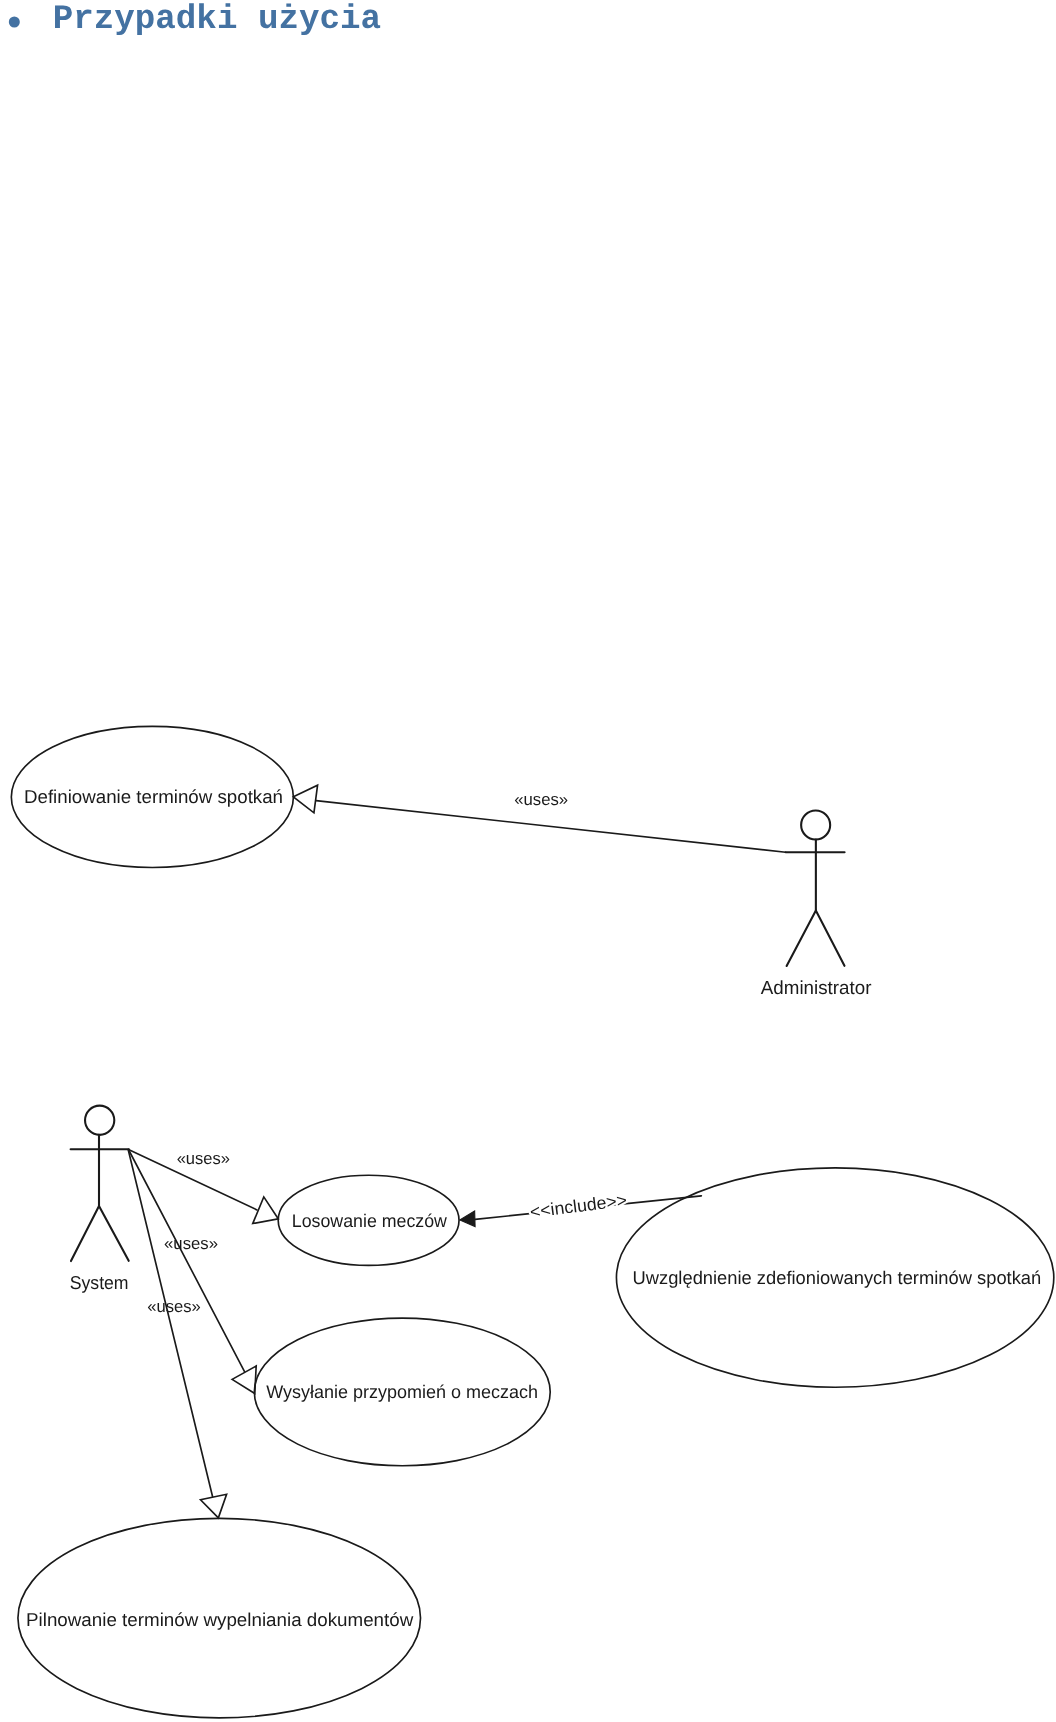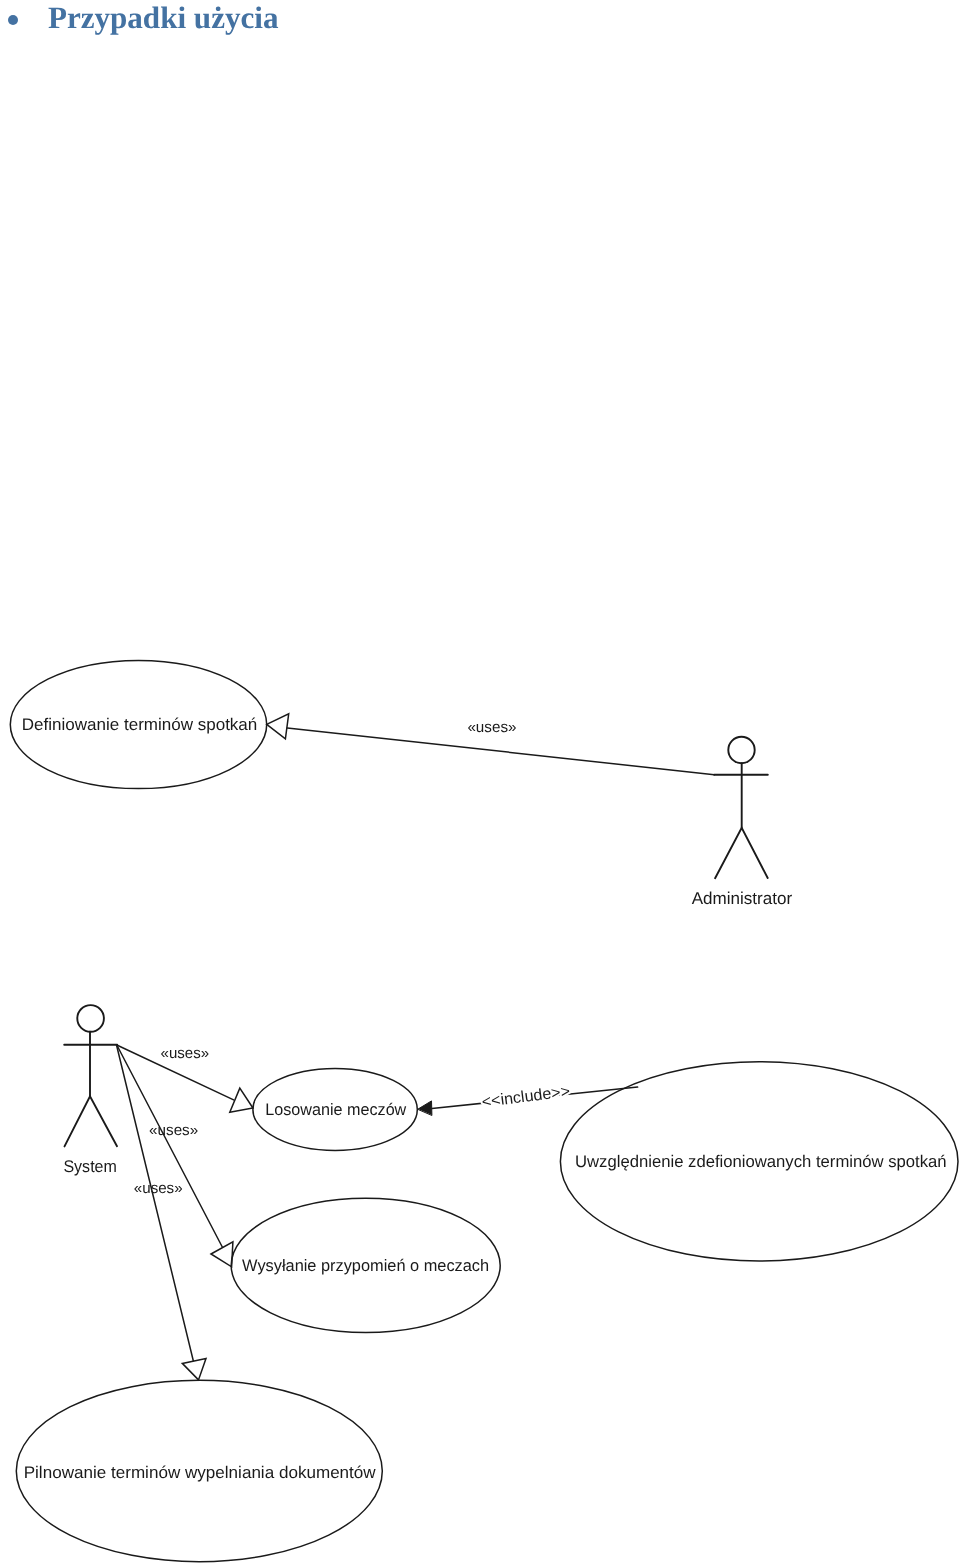--- a/index.html
+++ b/index.html
@@ -1,21 +1,21 @@
 <!DOCTYPE html>
 <html><head>
 <meta charset="utf-8">
 <title>Przypadki użycia</title>
 <style>
   html,body{margin:0;padding:0;background:#ffffff;}
   body{width:960px;height:1565px;overflow:hidden;font-family:"Liberation Sans",sans-serif;-webkit-font-smoothing:antialiased;text-rendering:geometricPrecision;}
   #page{position:relative;width:960px;height:1565px;background:#fff;}
   .heading{position:absolute;left:0;top:0;width:960px;}
   .bullet{position:absolute;width:10px;height:10px;border-radius:50%;background:#4472a2;}
-  .htext{position:absolute;font-family:Liberation Serif, serif;font-weight:bold;color:#4472a2;white-space:nowrap;}
+  .htext{position:absolute;font-family:Liberation Mono, monospace;font-weight:bold;color:#4472a2;white-space:nowrap;}
   svg{position:absolute;left:0;top:0;}
 </style>
 </head>
 <body>
 
 <div id="page">
   <div class="heading">
     <span class="bullet" style="left:8.4px;top:15.3px;"></span>
     <span class="htext" style="left:47.9px;top:0.3px;font-size:31.1px;">Przypadki użycia</span>
   </div>

